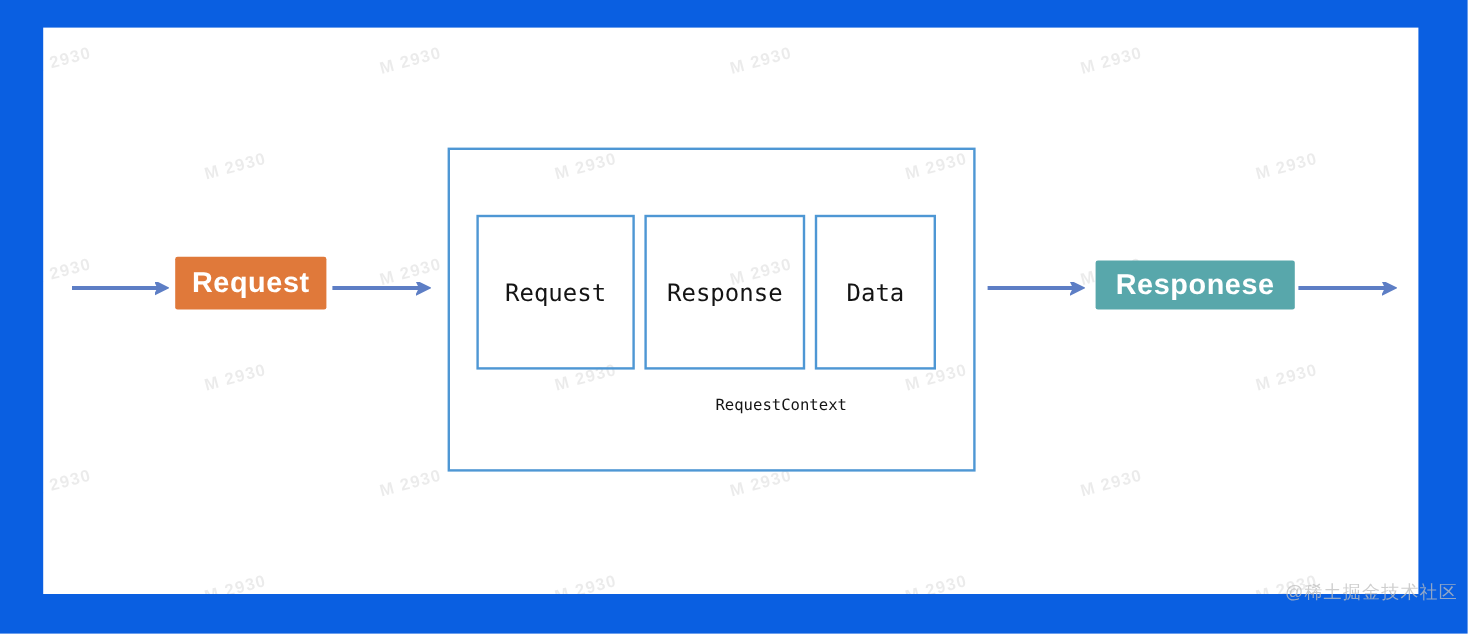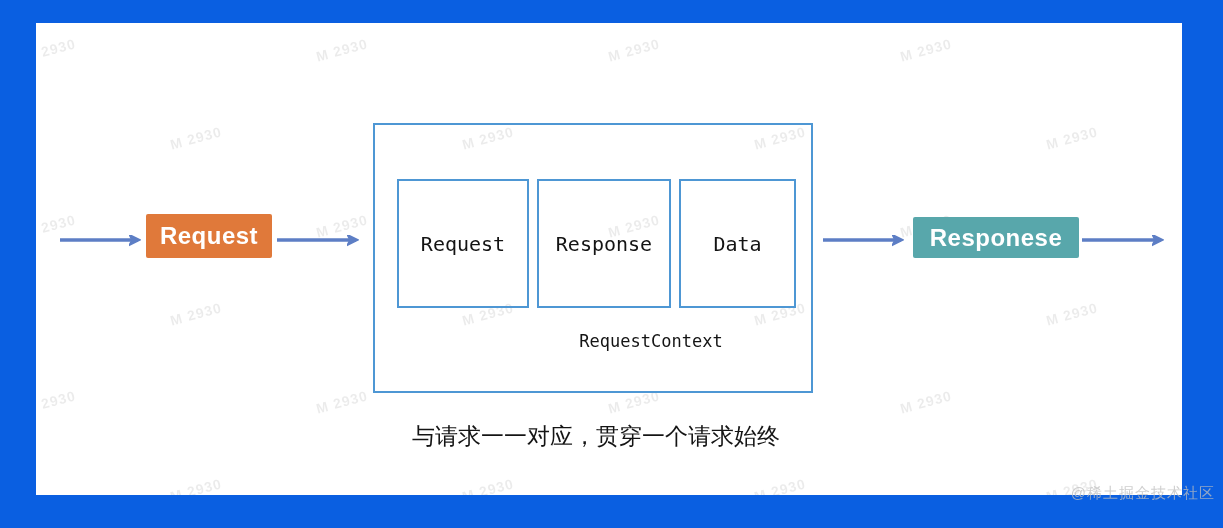--- a/index.html
+++ b/index.html
@@ -57,27 +57,27 @@
   .context-item{
     position:absolute;
     top:54px;height:129px;
     border:2px solid var(--container-border);
     display:flex;align-items:center;justify-content:center;
     font-family:"DejaVu Sans Mono", monospace;
     font-size:20px;color:var(--ink);
   }
   .ci-1{left:22px;width:132px;}
   .ci-2{left:162px;width:134px;}
-  .ci-3{left:304px;width:117px;}
+  .ci-3{left:304px;width:101px;}
   .context-label{
     position:absolute;
     left:0;top:206px;width:520px;
     text-align:center;
     font-family:"DejaVu Sans Mono", monospace;
-    font-size:17px;color:var(--ink);padding-left:32px;
+    font-size:13px;color:var(--ink);padding-left:32px;
   }
   .caption{
     position:absolute;
     left:300px;top:396px;width:520px;
     text-align:center;
     font-size:23px;font-weight:500;color:var(--ink);
     line-height:34px;
   }
   .brand-watermark{
     position:absolute;
@@ -148,17 +148,16 @@
     <div class="context-item ci-3">
       <span>Data</span>
     </div>
     <div class="context-label">RequestContext</div>
   </div>
 
   <div class="node node-response">
     <span>Responese</span>
   </div>
 
-  <div class="caption">与请求一一对应，贯穿一个请求始终</div>
 
 </div>
 
 <div class="brand-watermark">@稀土掘金技术社区</div>
 
 </body></html>

